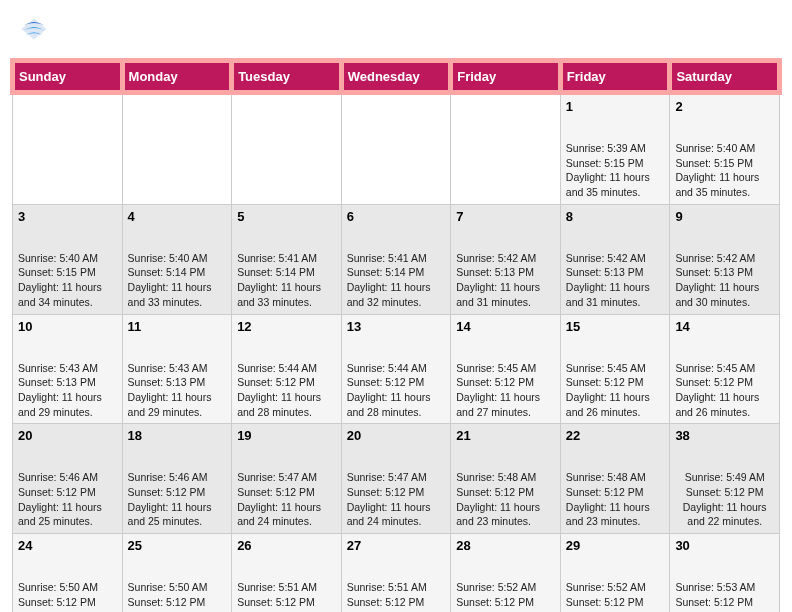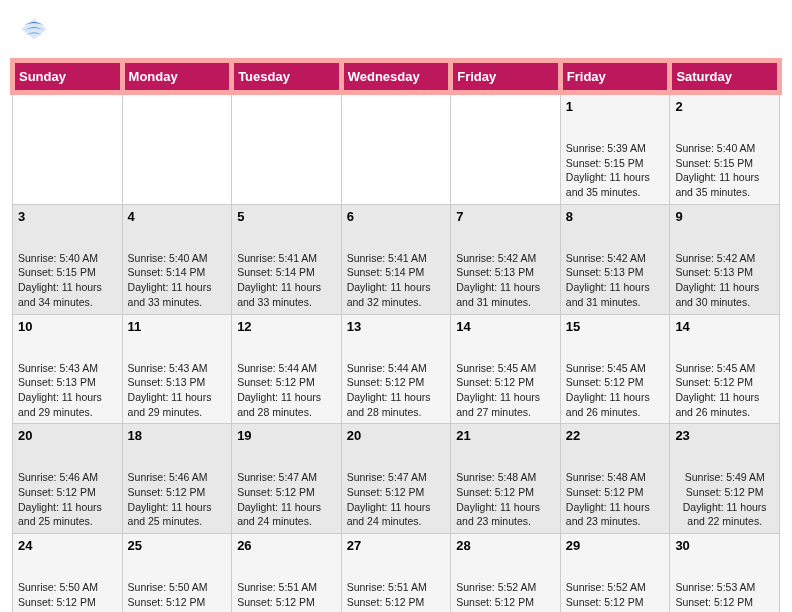--- a/index.html
+++ b/index.html
@@ -266,21 +266,21 @@
 Sunset: 5:12 PM
 Daylight: 11 hours and 23 minutes.</div>
         </td>
         <td>
           <span class="day-number">22</span>
           <div class="day-info" style="white-space: pre-line;">Sunrise: 5:48 AM
 Sunset: 5:12 PM
 Daylight: 11 hours and 23 minutes.</div>
         </td>
         <td>
-          <span class="day-number">23</span>
+          <span class="day-number">38</span>
           <div class="day-info" style="white-space: pre-line; text-align: center;">Sunrise: 5:49 AM
 Sunset: 5:12 PM
 Daylight: 11 hours and 22 minutes.</div>
         </td>
       </tr>
       <tr>
         <td>
           <span class="day-number">24</span>
           <div class="day-info" style="white-space: pre-line;">Sunrise: 5:50 AM
 Sunset: 5:12 PM

